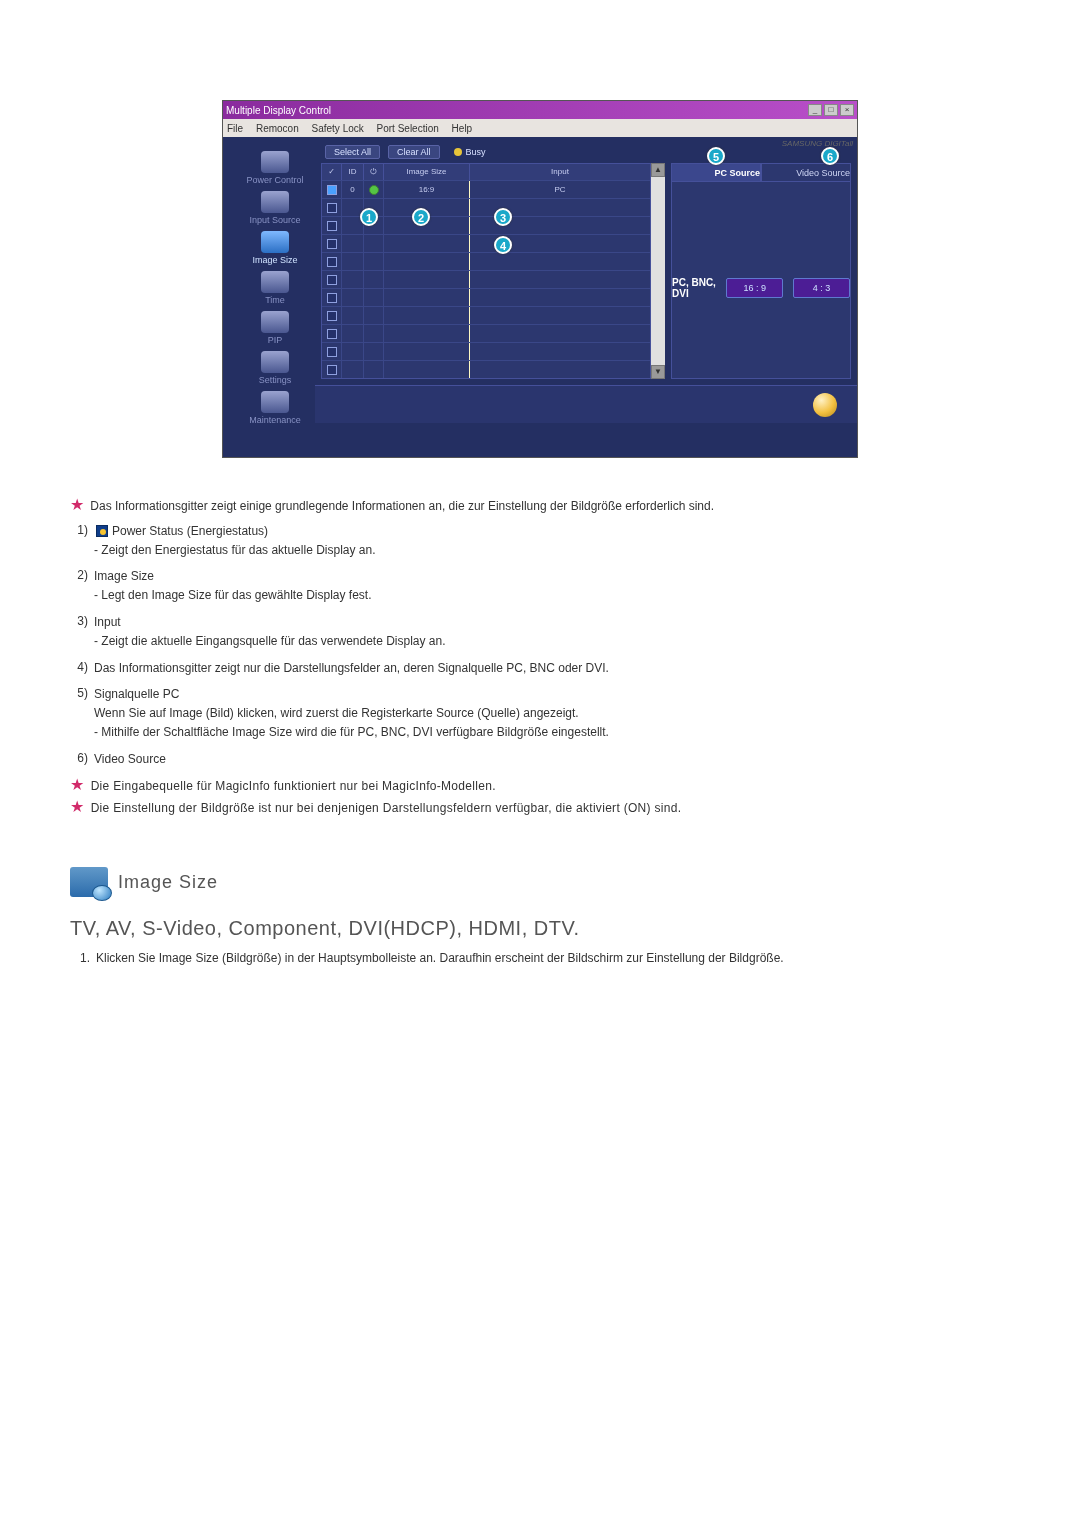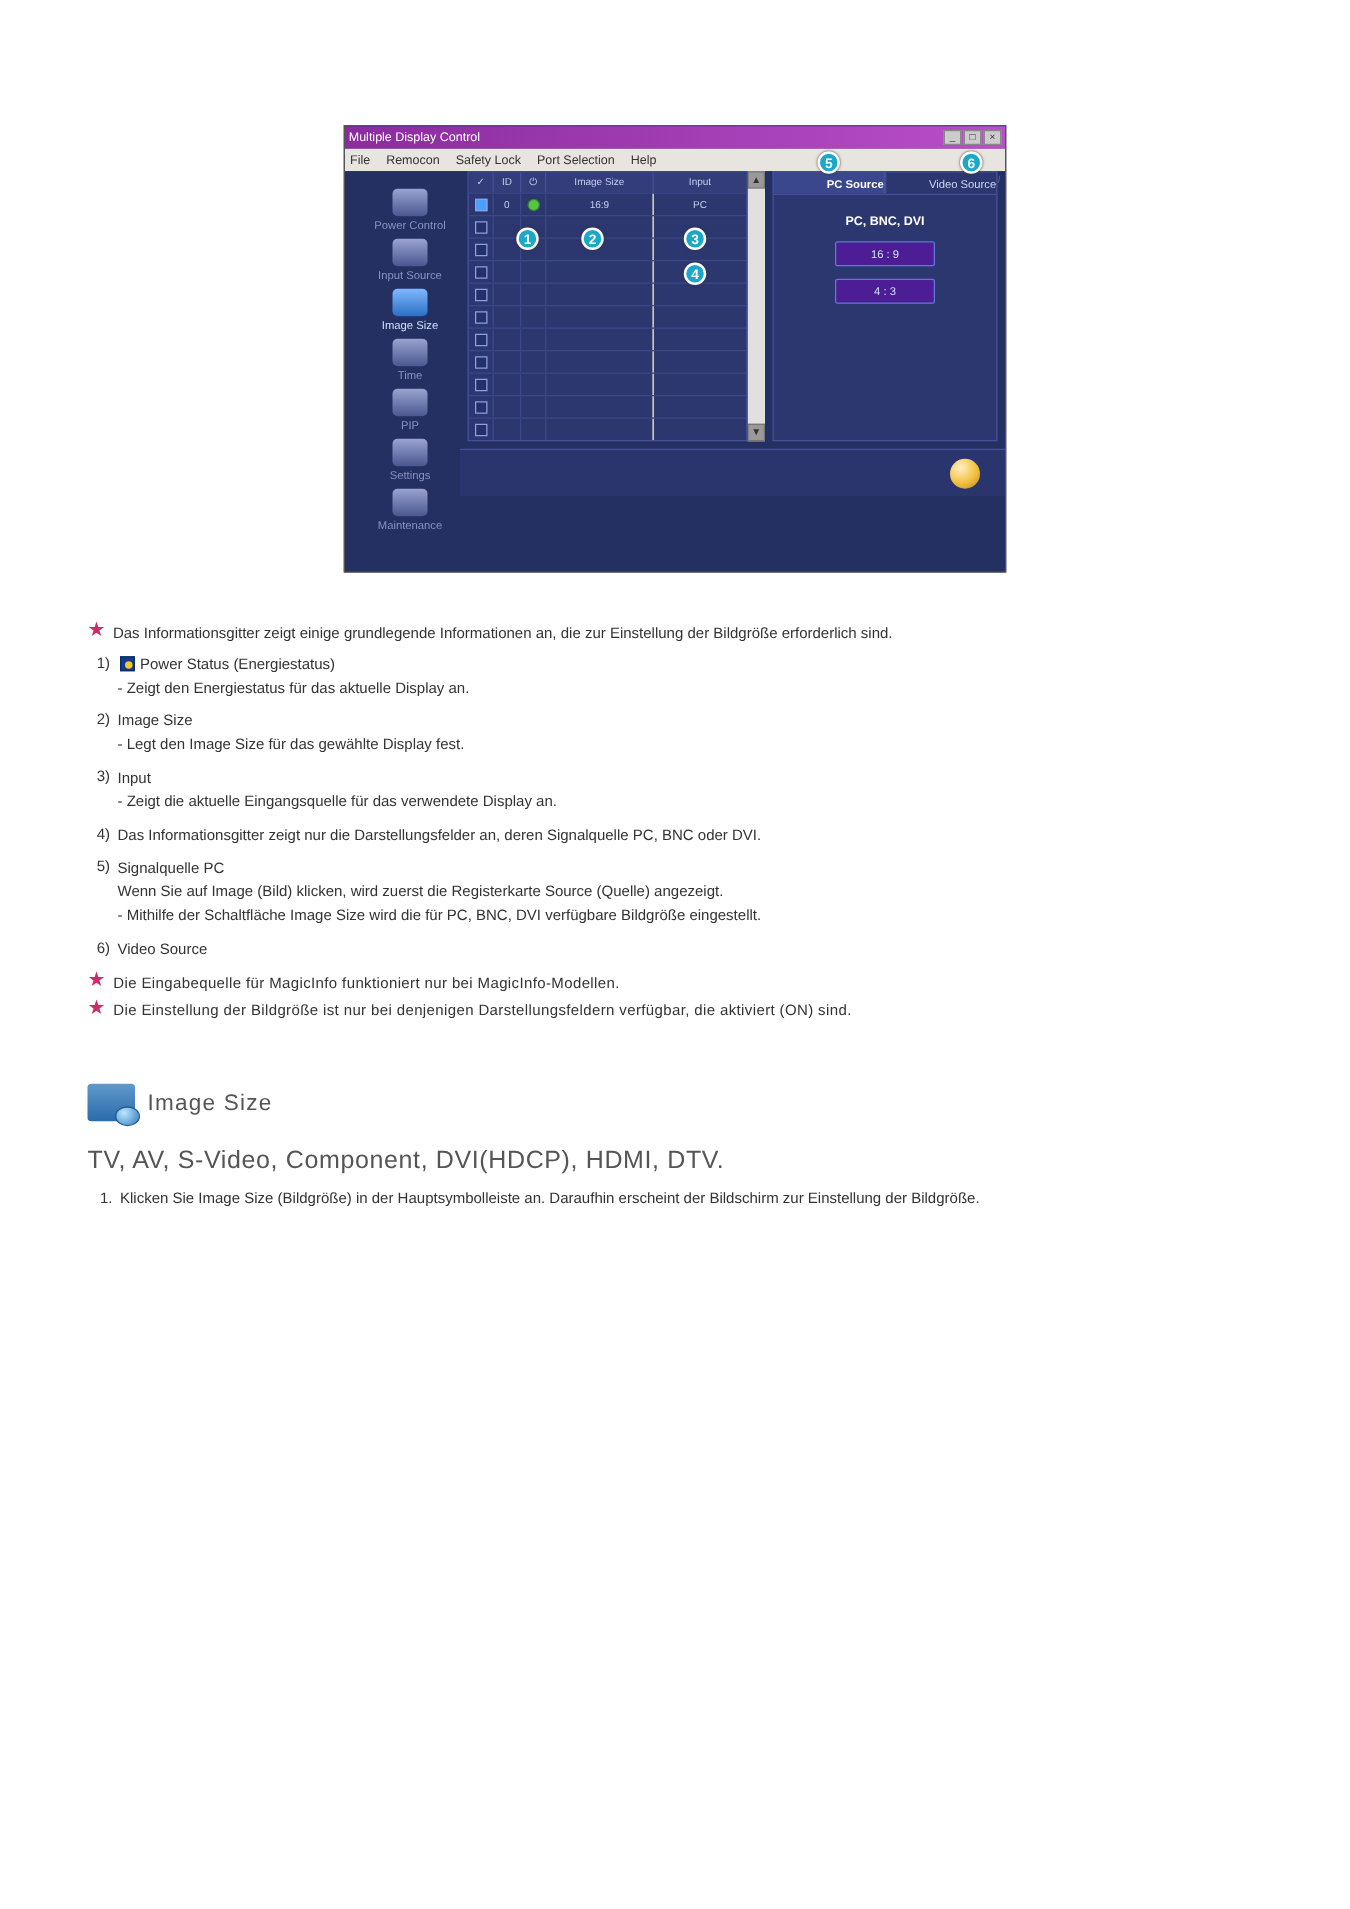--- a/index.html
+++ b/index.html
@@ -8,21 +8,21 @@
     font-size: 12px;
     color: #333;
     background: #fff;
     width: 1080px;
   }
   .page {
     padding: 100px 60px 60px 60px;
   }
   
   .appwin {
-    width: 530px;
+    width: 636px;
     margin: 0 auto 40px auto;
     border: 1px solid #555;
     background: #1a2658;
   }
   .titlebar {
     height: 18px;
     background: linear-gradient(to right, #8a2b9e, #b94fc9);
     display: flex;
     align-items: center;
     padding: 0 3px;
@@ -168,21 +168,21 @@
     color:#cfd6f5;
     background:#2c376f;
     border:1px solid #45509a;
     border-bottom:none;
   }
   .tab.active{background:#3b478d;color:#fff;font-weight:bold;}
   .rbody {
     flex:1;
     border:1px solid #45509a;
     background:#2c376f;
-    display:flex;flex-direction:column;align-items:center;
+    display:flex;flex-direction:row;align-items:center;
     gap:10px;
     padding-top:16px;
   }
   .rlabel{font-size:10px;color:#fff;font-weight:bold;}
   .rbtn{
     width:80px;height:20px;
     border:1px solid #5f79cf;
     background:#4c1d95;
     color:#cde1ff;font-size:9px;
     border-radius:2px;
@@ -320,20 +320,28 @@
           <div class="sidebar-item">
             <div class="sicon"></div>
             <div class="slabel">Settings</div>
           </div>
           <div class="sidebar-item">
             <div class="sicon"></div>
             <div class="slabel">Maintenance</div>
           </div>
         </div>
       <div class="main">
+        <div class="toolbar">
+          <span class="tbtn">Select All</span>
+          <span class="tbtn">Clear All</span>
+          <span class="busy">
+            <span class="dot"></span>
+            <span>Busy</span>
+          </span>
+        </div>
         <div class="cols">
           <div class="gridwrap" style="flex:1;position:relative;">
             <div class="grid">
               <div class="gridhead">
                 <div class="gh-chk">✓</div>
                 <div class="gh-id">ID</div>
                 <div class="gh-pw">⏻</div>
                 <div class="gh-is">Image Size</div>
                 <div class="gh-in">Input</div>
               </div>

